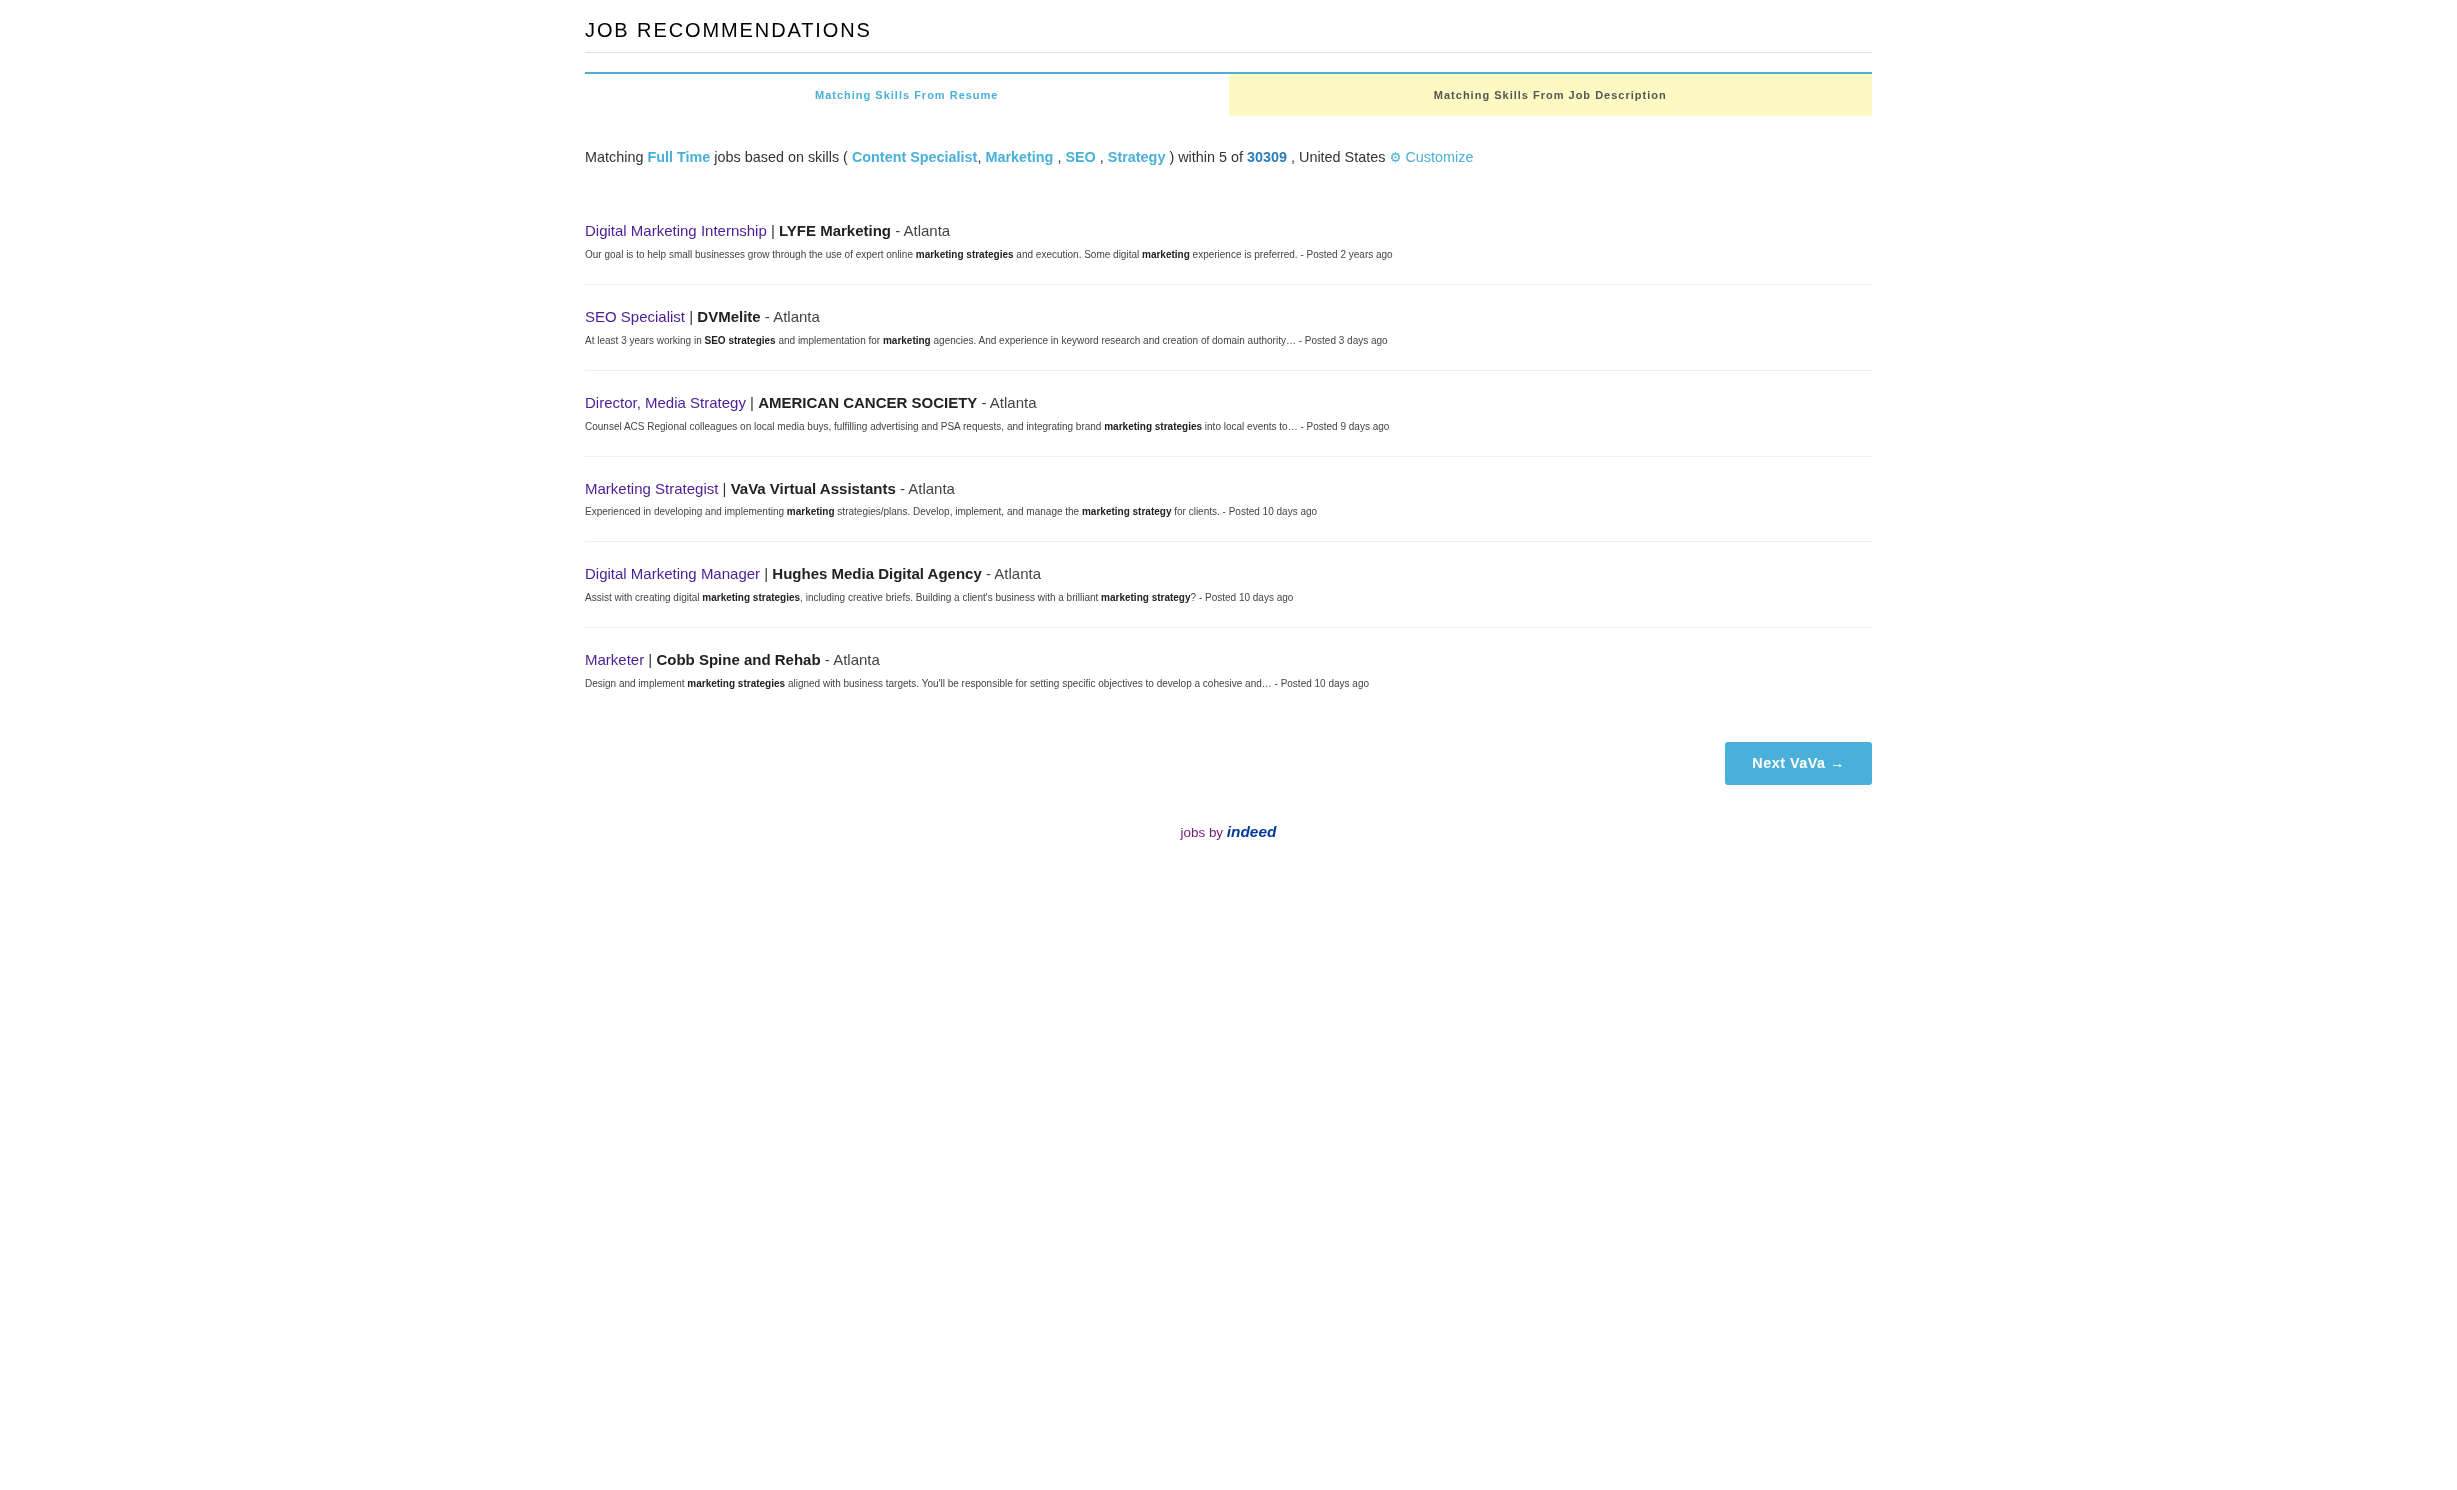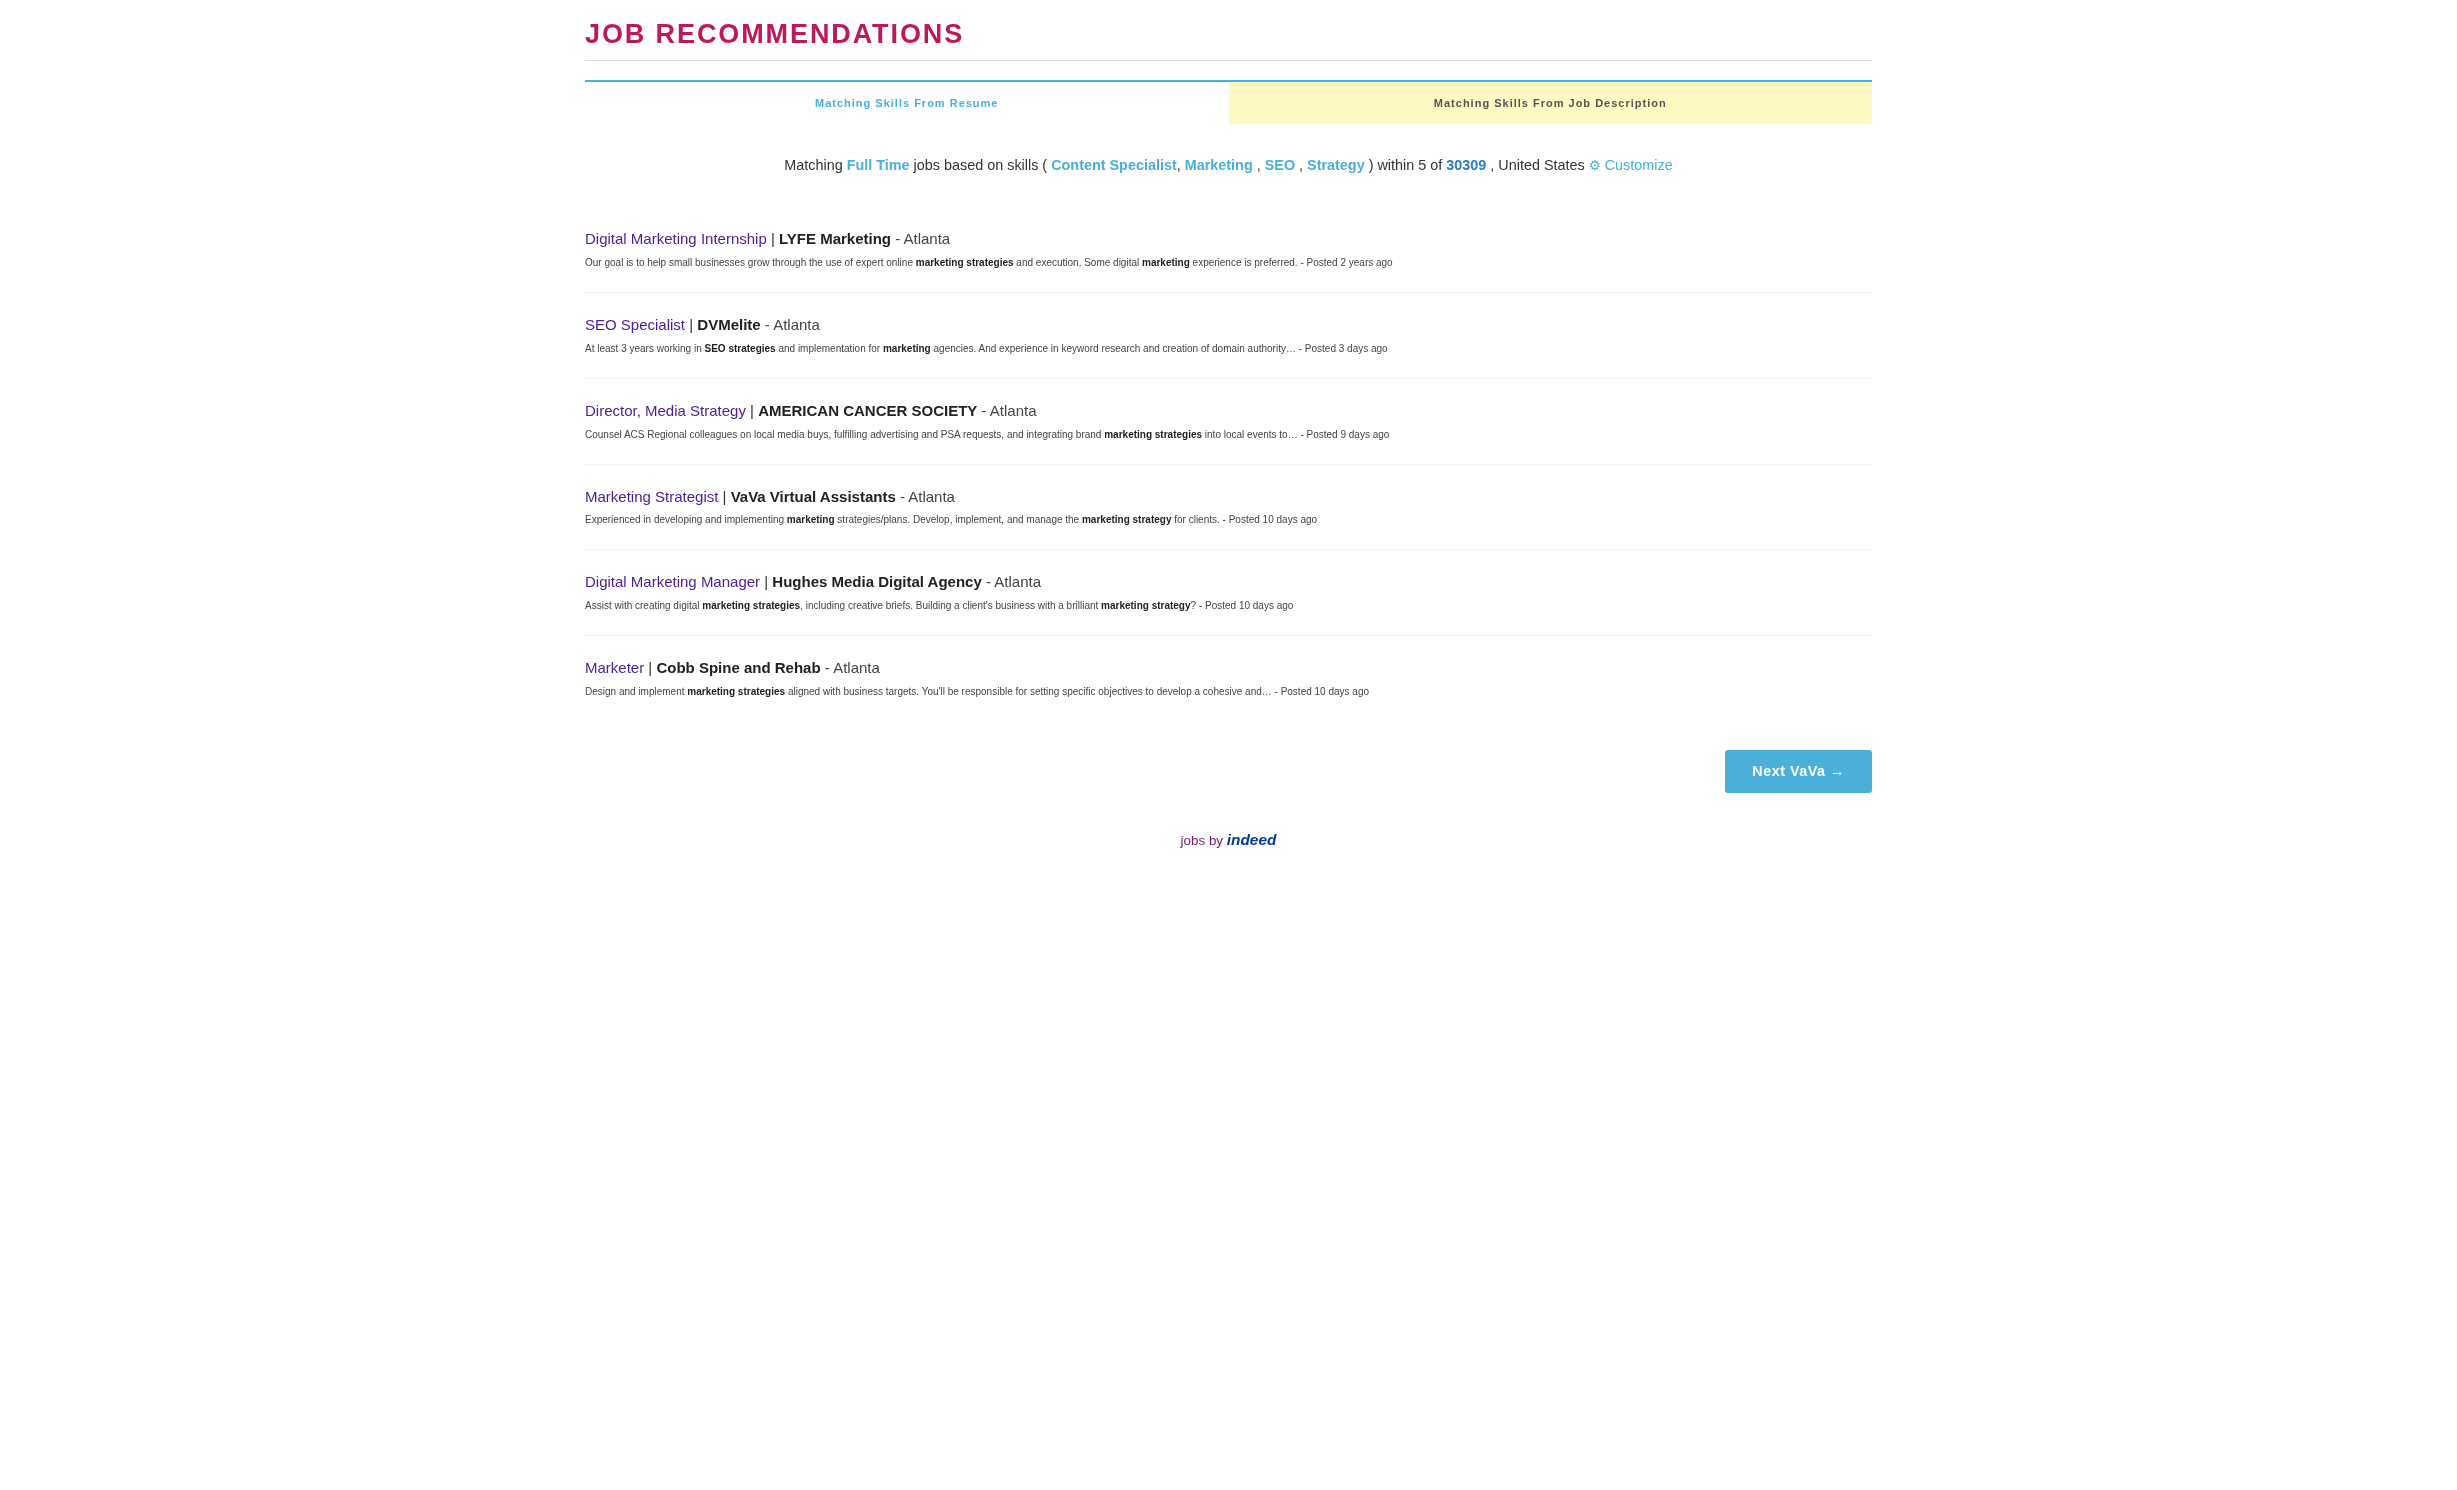--- a/index.html
+++ b/index.html
@@ -10,24 +10,24 @@
       color: #333;
     }
 
     .page-wrapper {
       max-width: 1345px;
       margin: 0 auto;
       padding: 19px 29px 38px 29px;
     }
 
     .page-title {
-      font-size: 27px;
-      font-weight: 700;
+      font-size: 20px;
+      font-weight: 400;
       letter-spacing: 1.9px;
-      color: #be185d;
+      color: #000000;
       margin-bottom: 9.6px;
       text-transform: uppercase;
     }
 
     .tab-bar {
       display: flex;
       border-top: 2.9px solid #4ab0d9;
       margin-bottom: 29px;
     }
 
@@ -45,21 +45,20 @@
       color: #4ab0d9;
       background: #fff;
     }
 
     .tab-inactive {
       color: #555;
       background: #fef9c3;
     }
 
     .matching-info {
-      text-align: center;
       margin-bottom: 29px;
       font-size: 14.4px;
       color: #333;
       line-height: 1.7;
     }
 
     .matching-info .highlight-blue {
       color: #4ab0d9;
       font-weight: bold;
     }

